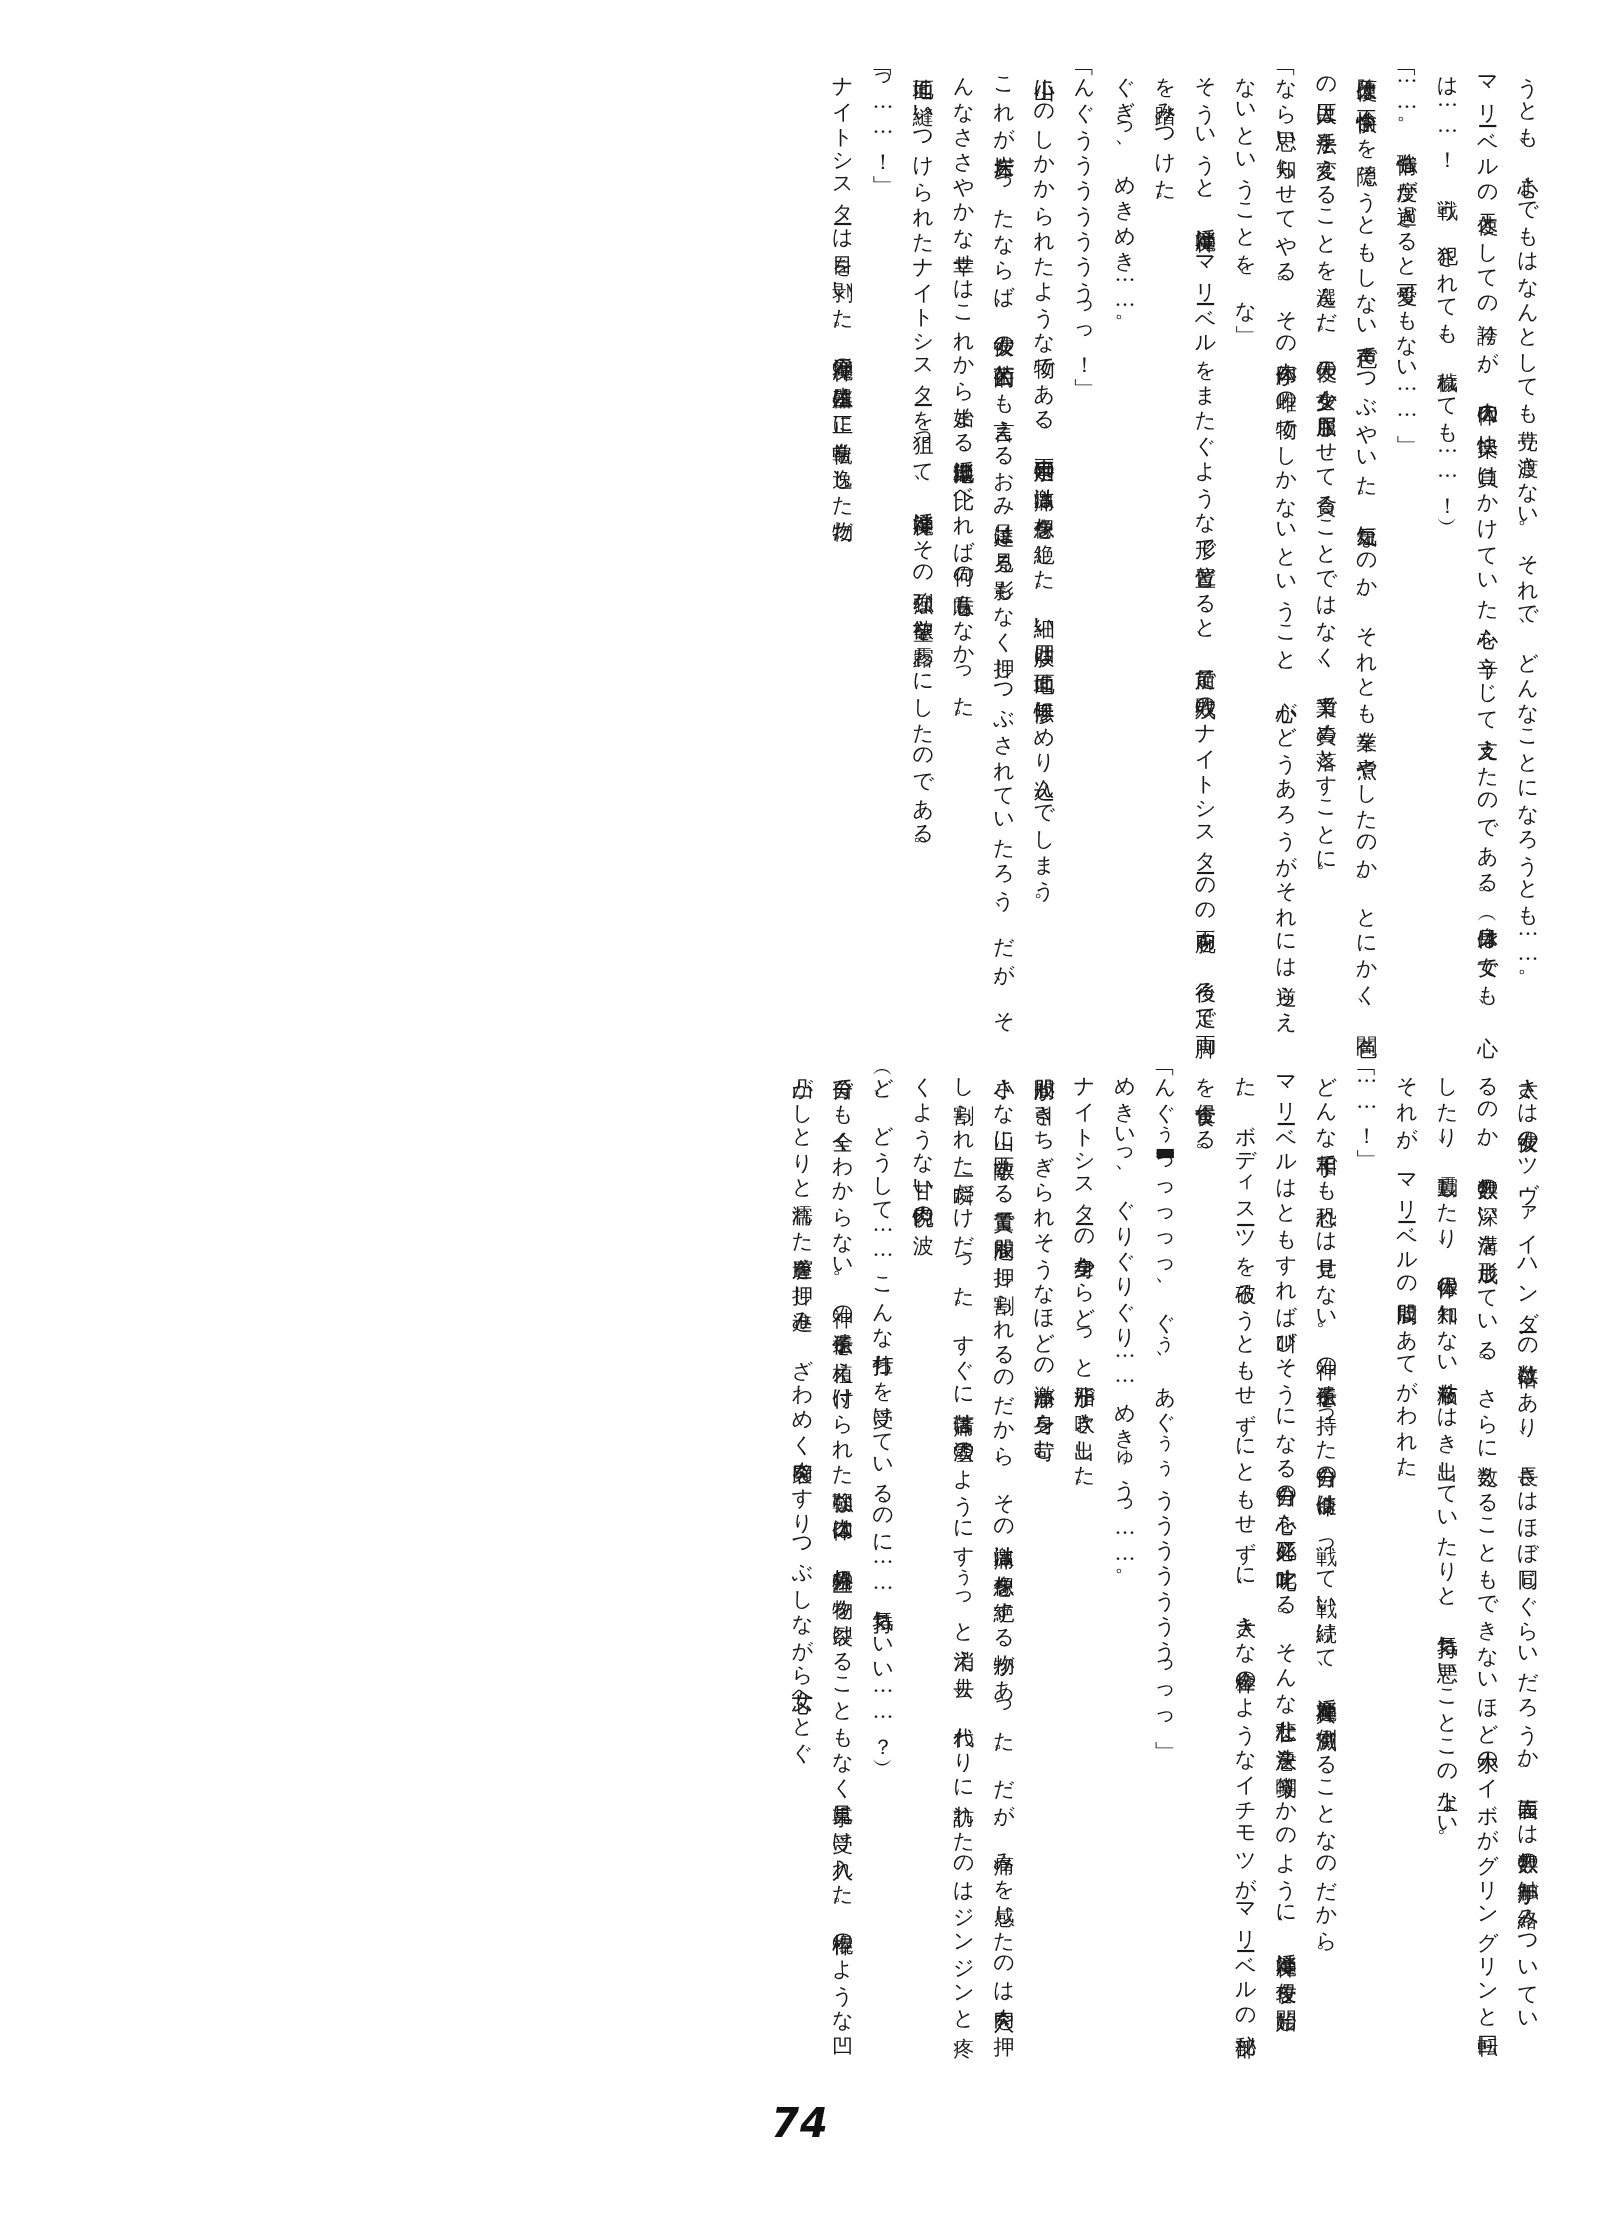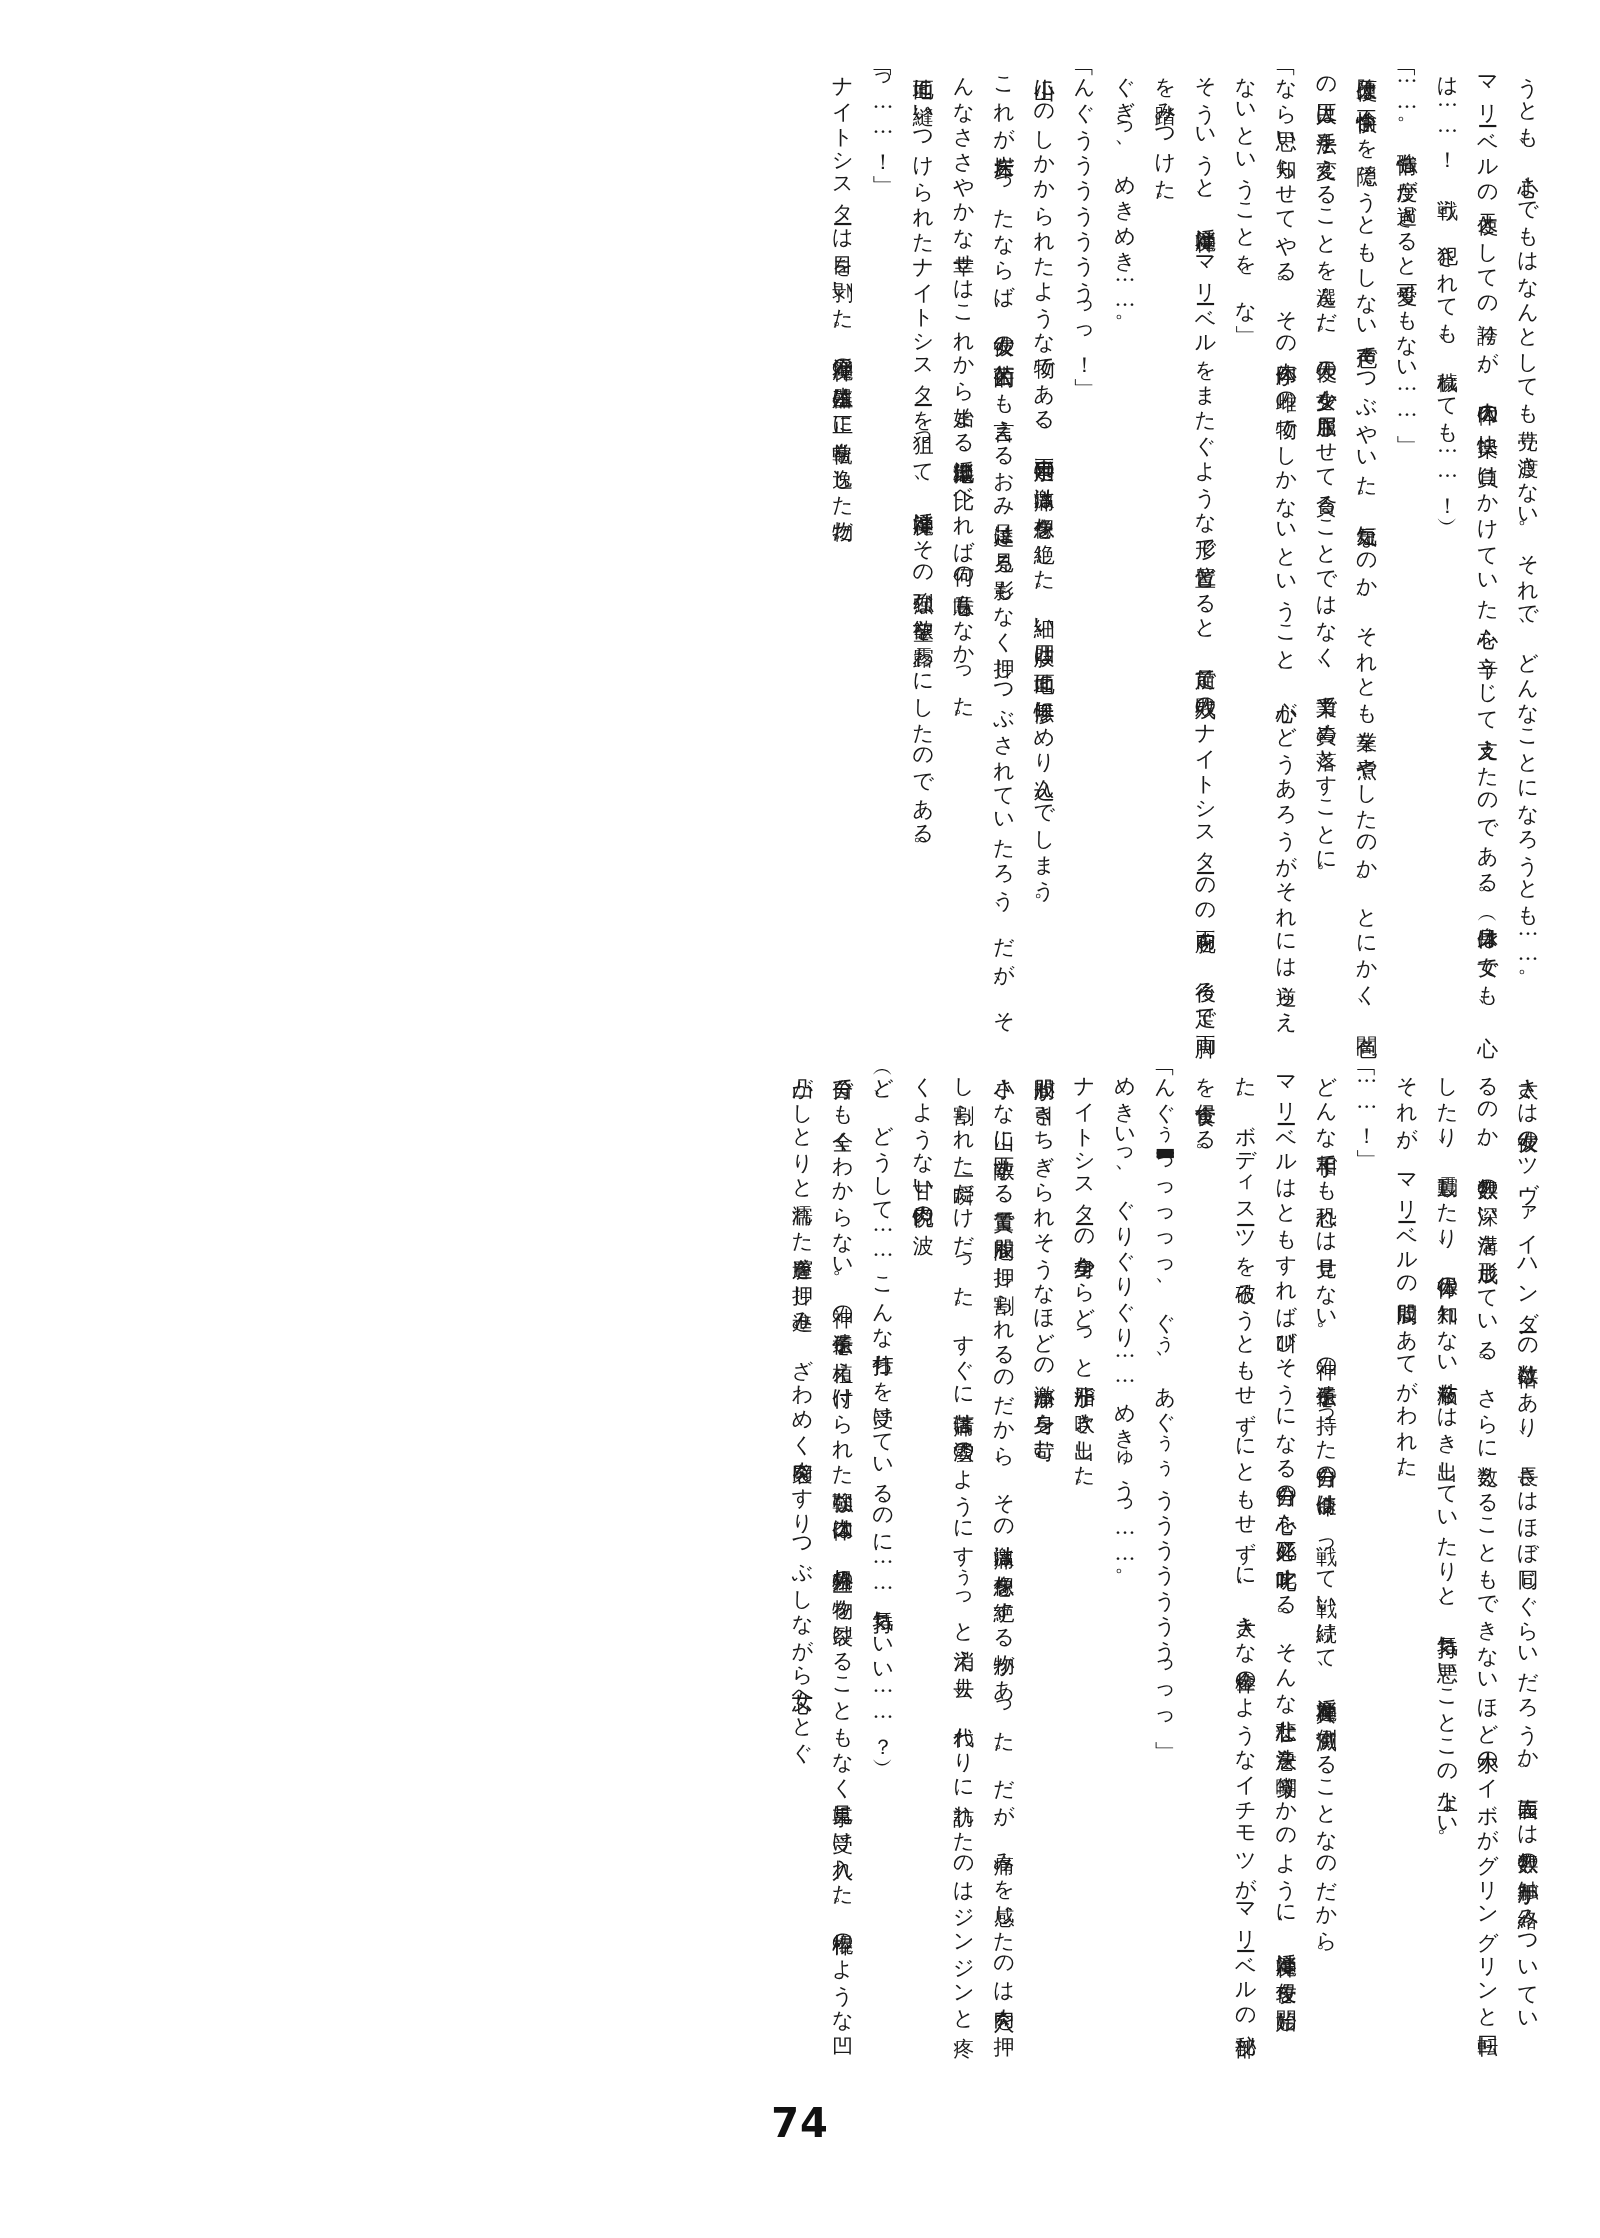--- a/index.html
+++ b/index.html
@@ -45,20 +45,21 @@
     text-indent: 0;
   }
   .page-number {
     position: absolute;
     left: 0;
     right: 0;
     bottom: 92px;
     text-align: center;
     font-family: "DejaVu Sans", "Liberation Sans", sans-serif;
     font-weight: bold;
+    font-style: italic;
     font-size: 40px;
     color: #111111;
     letter-spacing: 1px;
   }
 </style>
 </head>
 <body>
 
 <div class="page">
 

